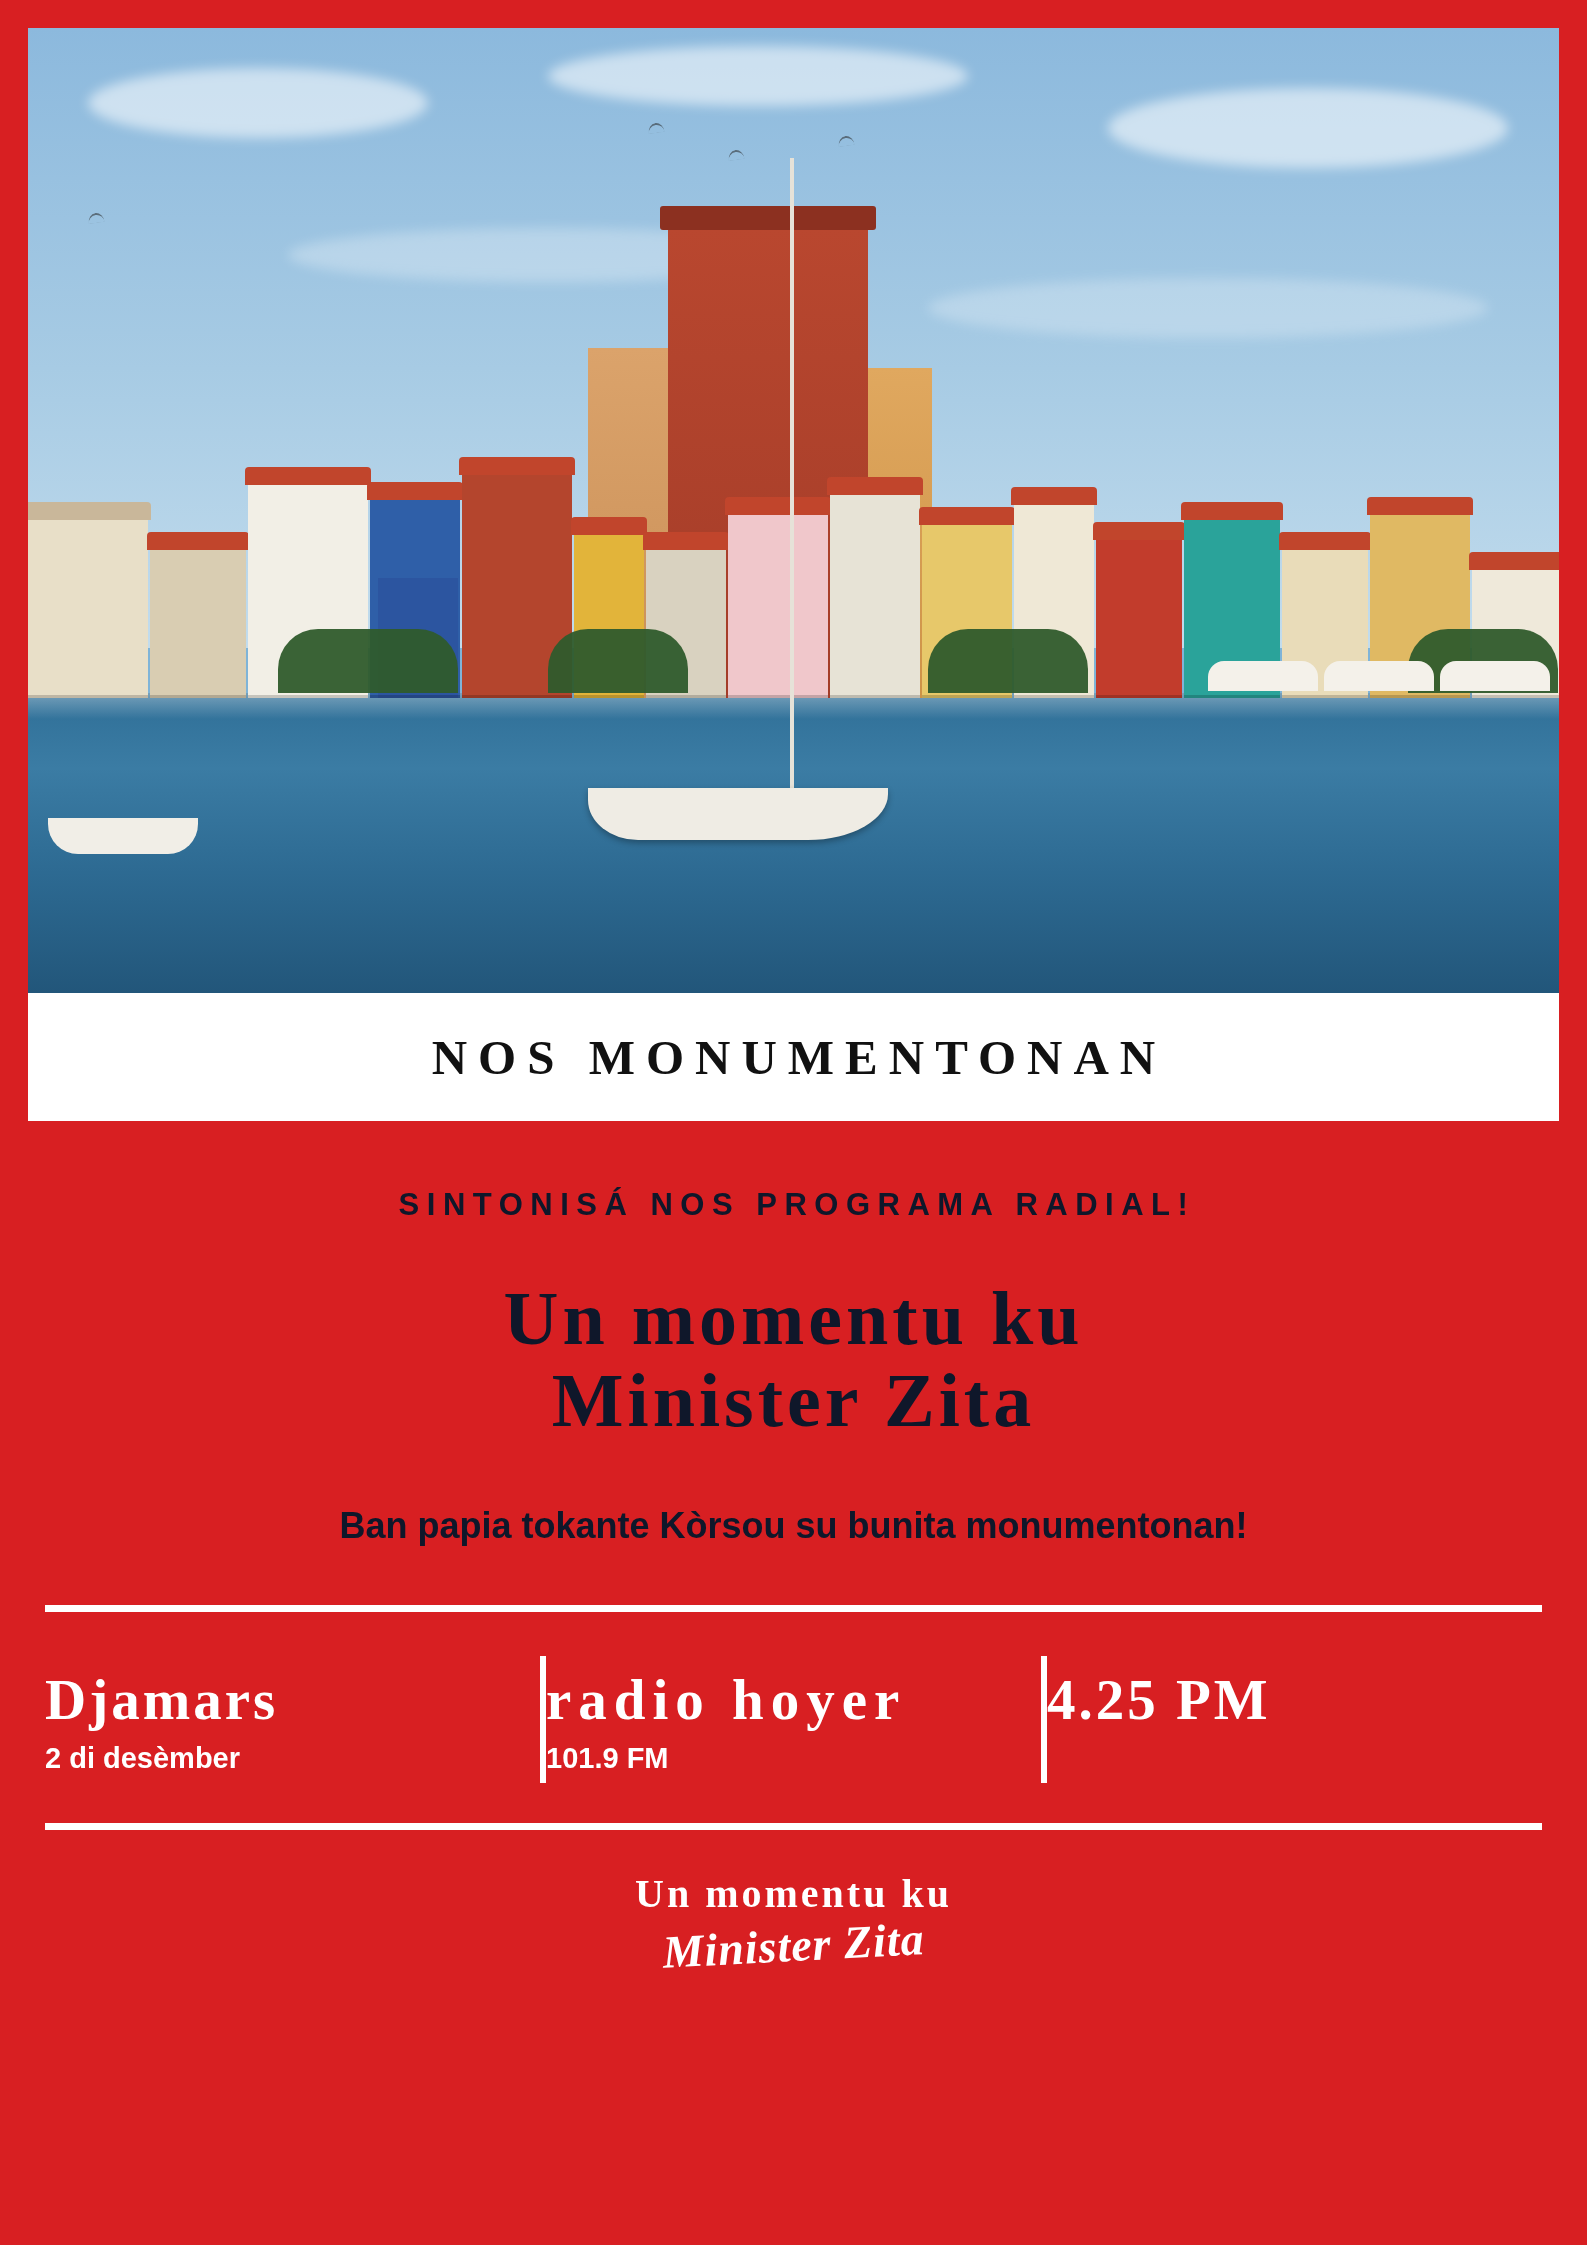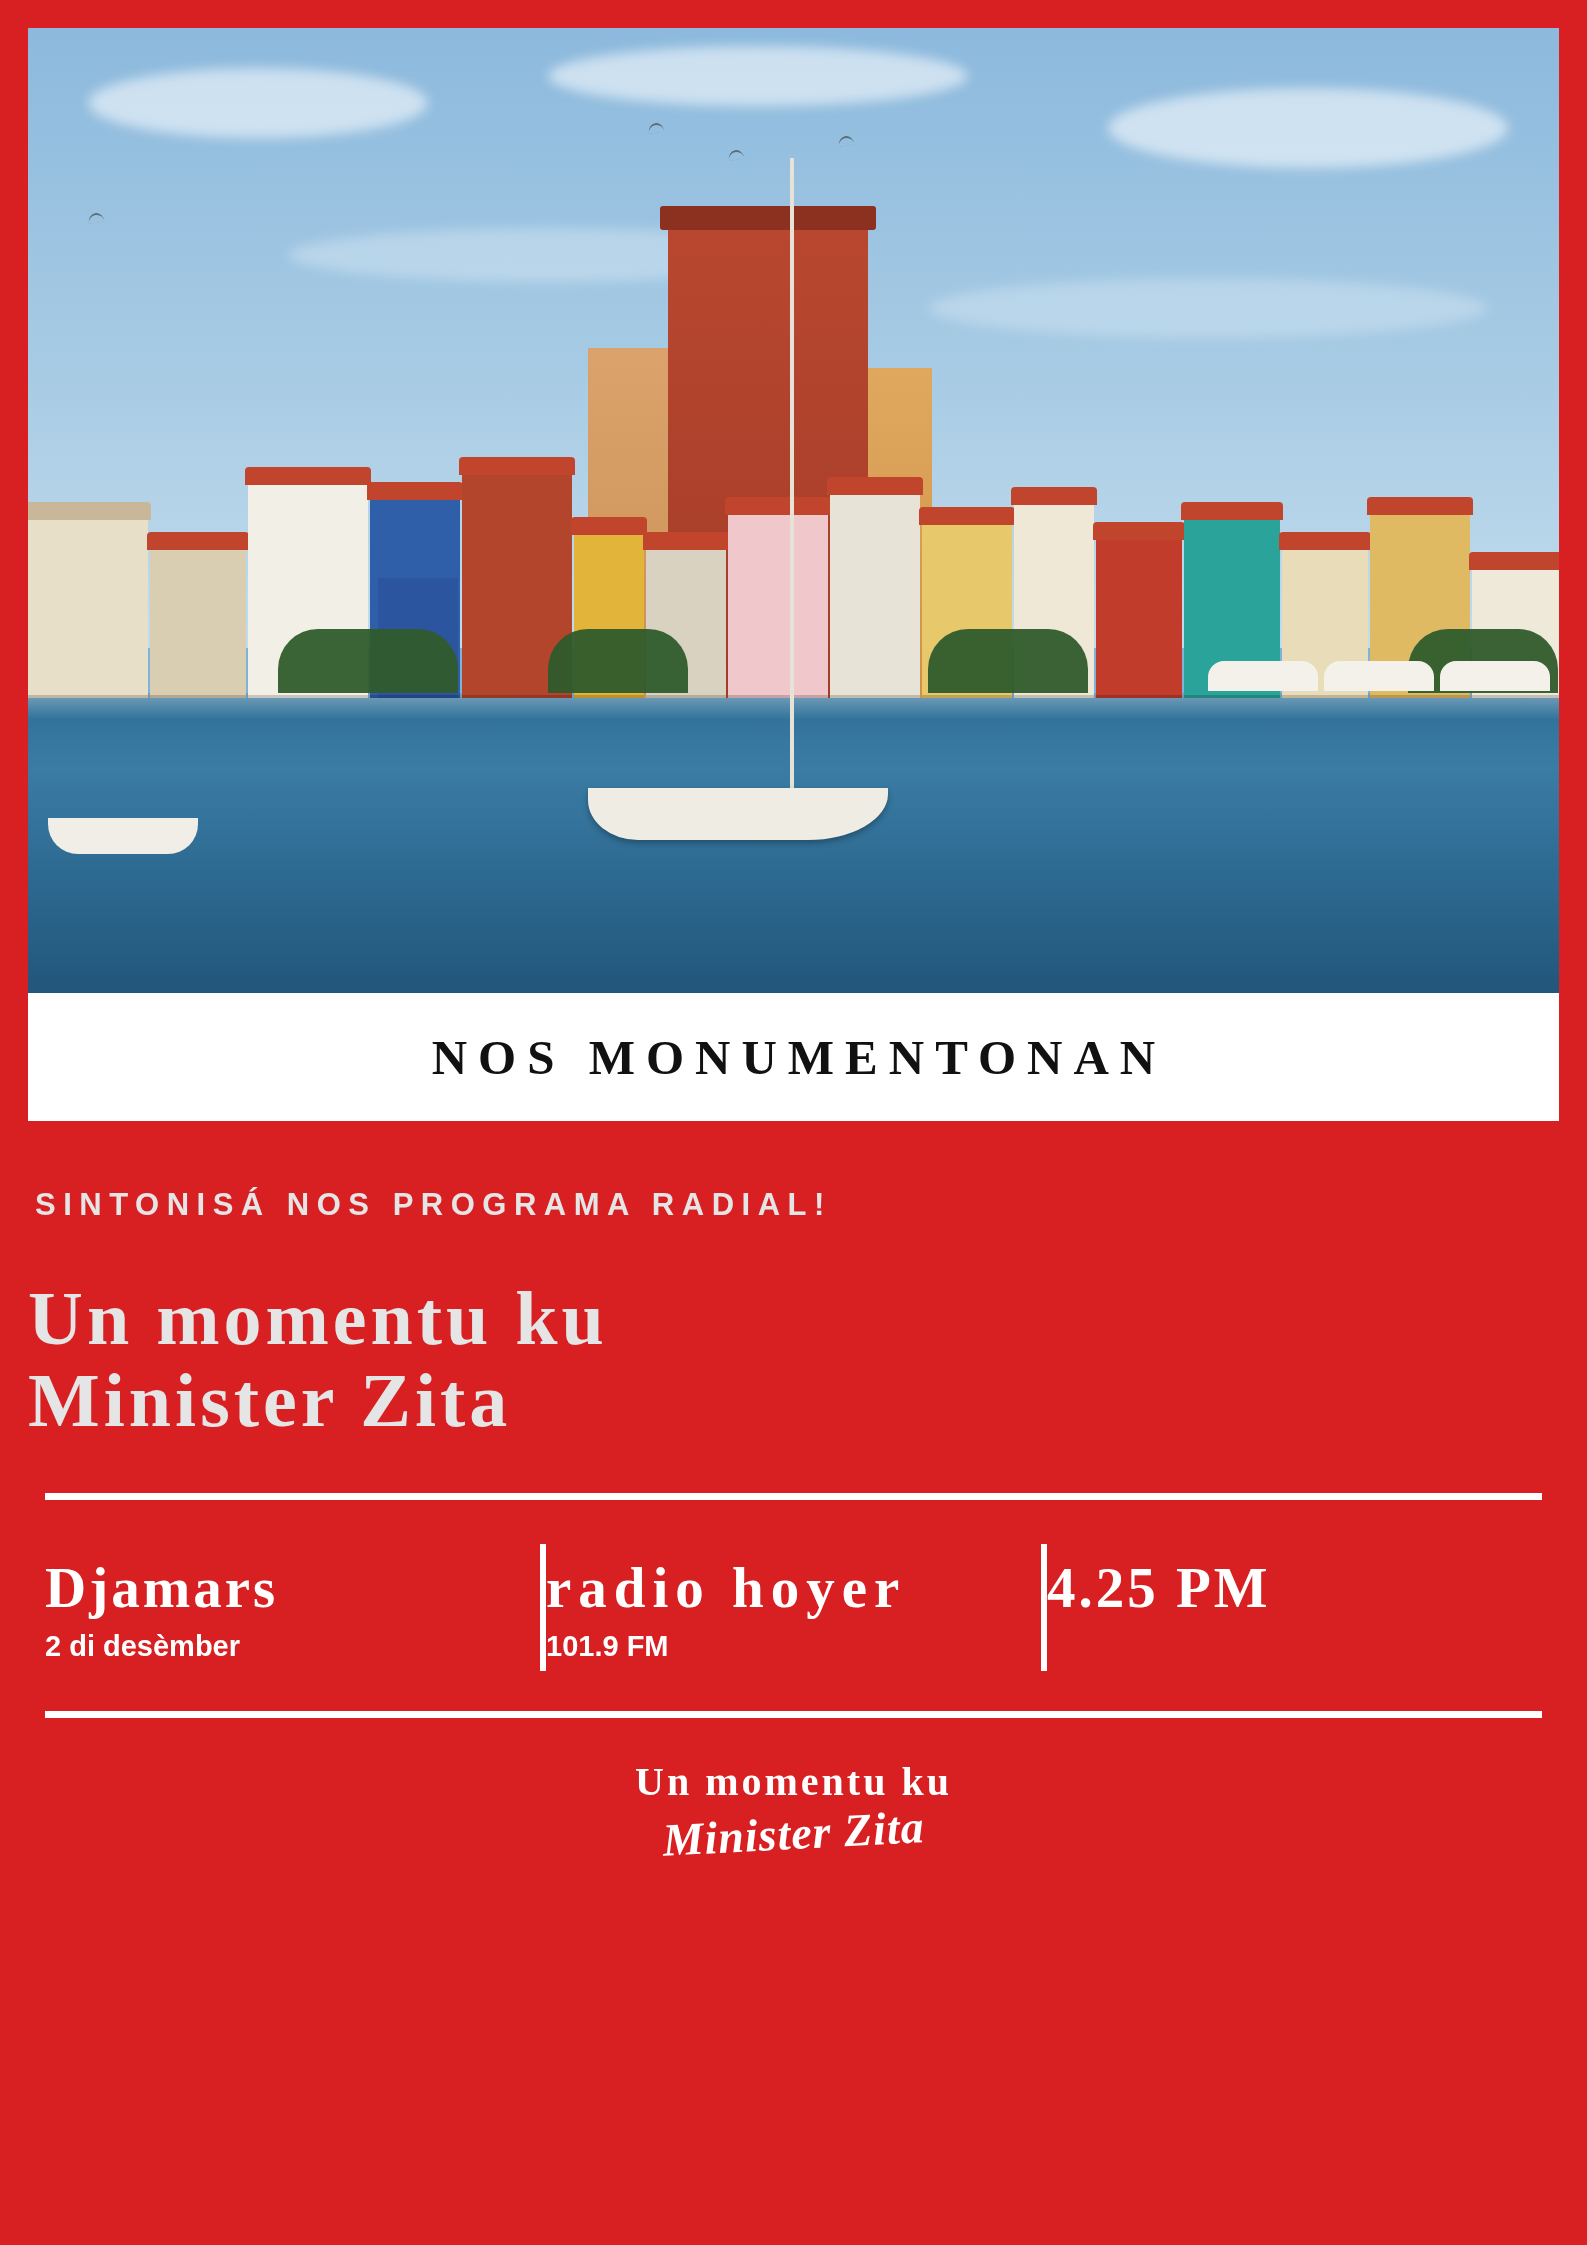--- a/index.html
+++ b/index.html
@@ -173,22 +173,22 @@
     font-size: 49px;
     letter-spacing: 11px;
     color: #111111;
     font-weight: 700;
     text-indent: 11px;
   }
 
   
   .body-area {
     width: 1531px;
-    text-align: left;
-    color: #e5e5e5;
+    text-align: center;
+    color: #0f172a;
     padding-top: 66px;
   }
   .kicker {
     font-size: 31px;
     letter-spacing: 7.5px;
     font-weight: 600;
     text-indent: 7px;
   }
   .headline {
     margin-top: 54px;
@@ -370,20 +370,21 @@
   </div>
 
   <div class="body-area">
     <div class="kicker">SINTONISÁ NOS PROGRAMA RADIAL!</div>
 
     <div class="headline">
       <span class="l1">Un momentu ku</span>
       <span class="l2">Minister Zita</span>
     </div>
 
+    <div class="subline">Ban papia tokante Kòrsou su bunita monumentonan!</div>
   </div>
 
   <div class="rule"></div>
 
   <div class="info-row">
     <div class="info-col">
       <div class="info-top">Djamars</div>
       <div class="info-sub">2 di desèmber</div>
     </div>
     <div class="info-col mid">

